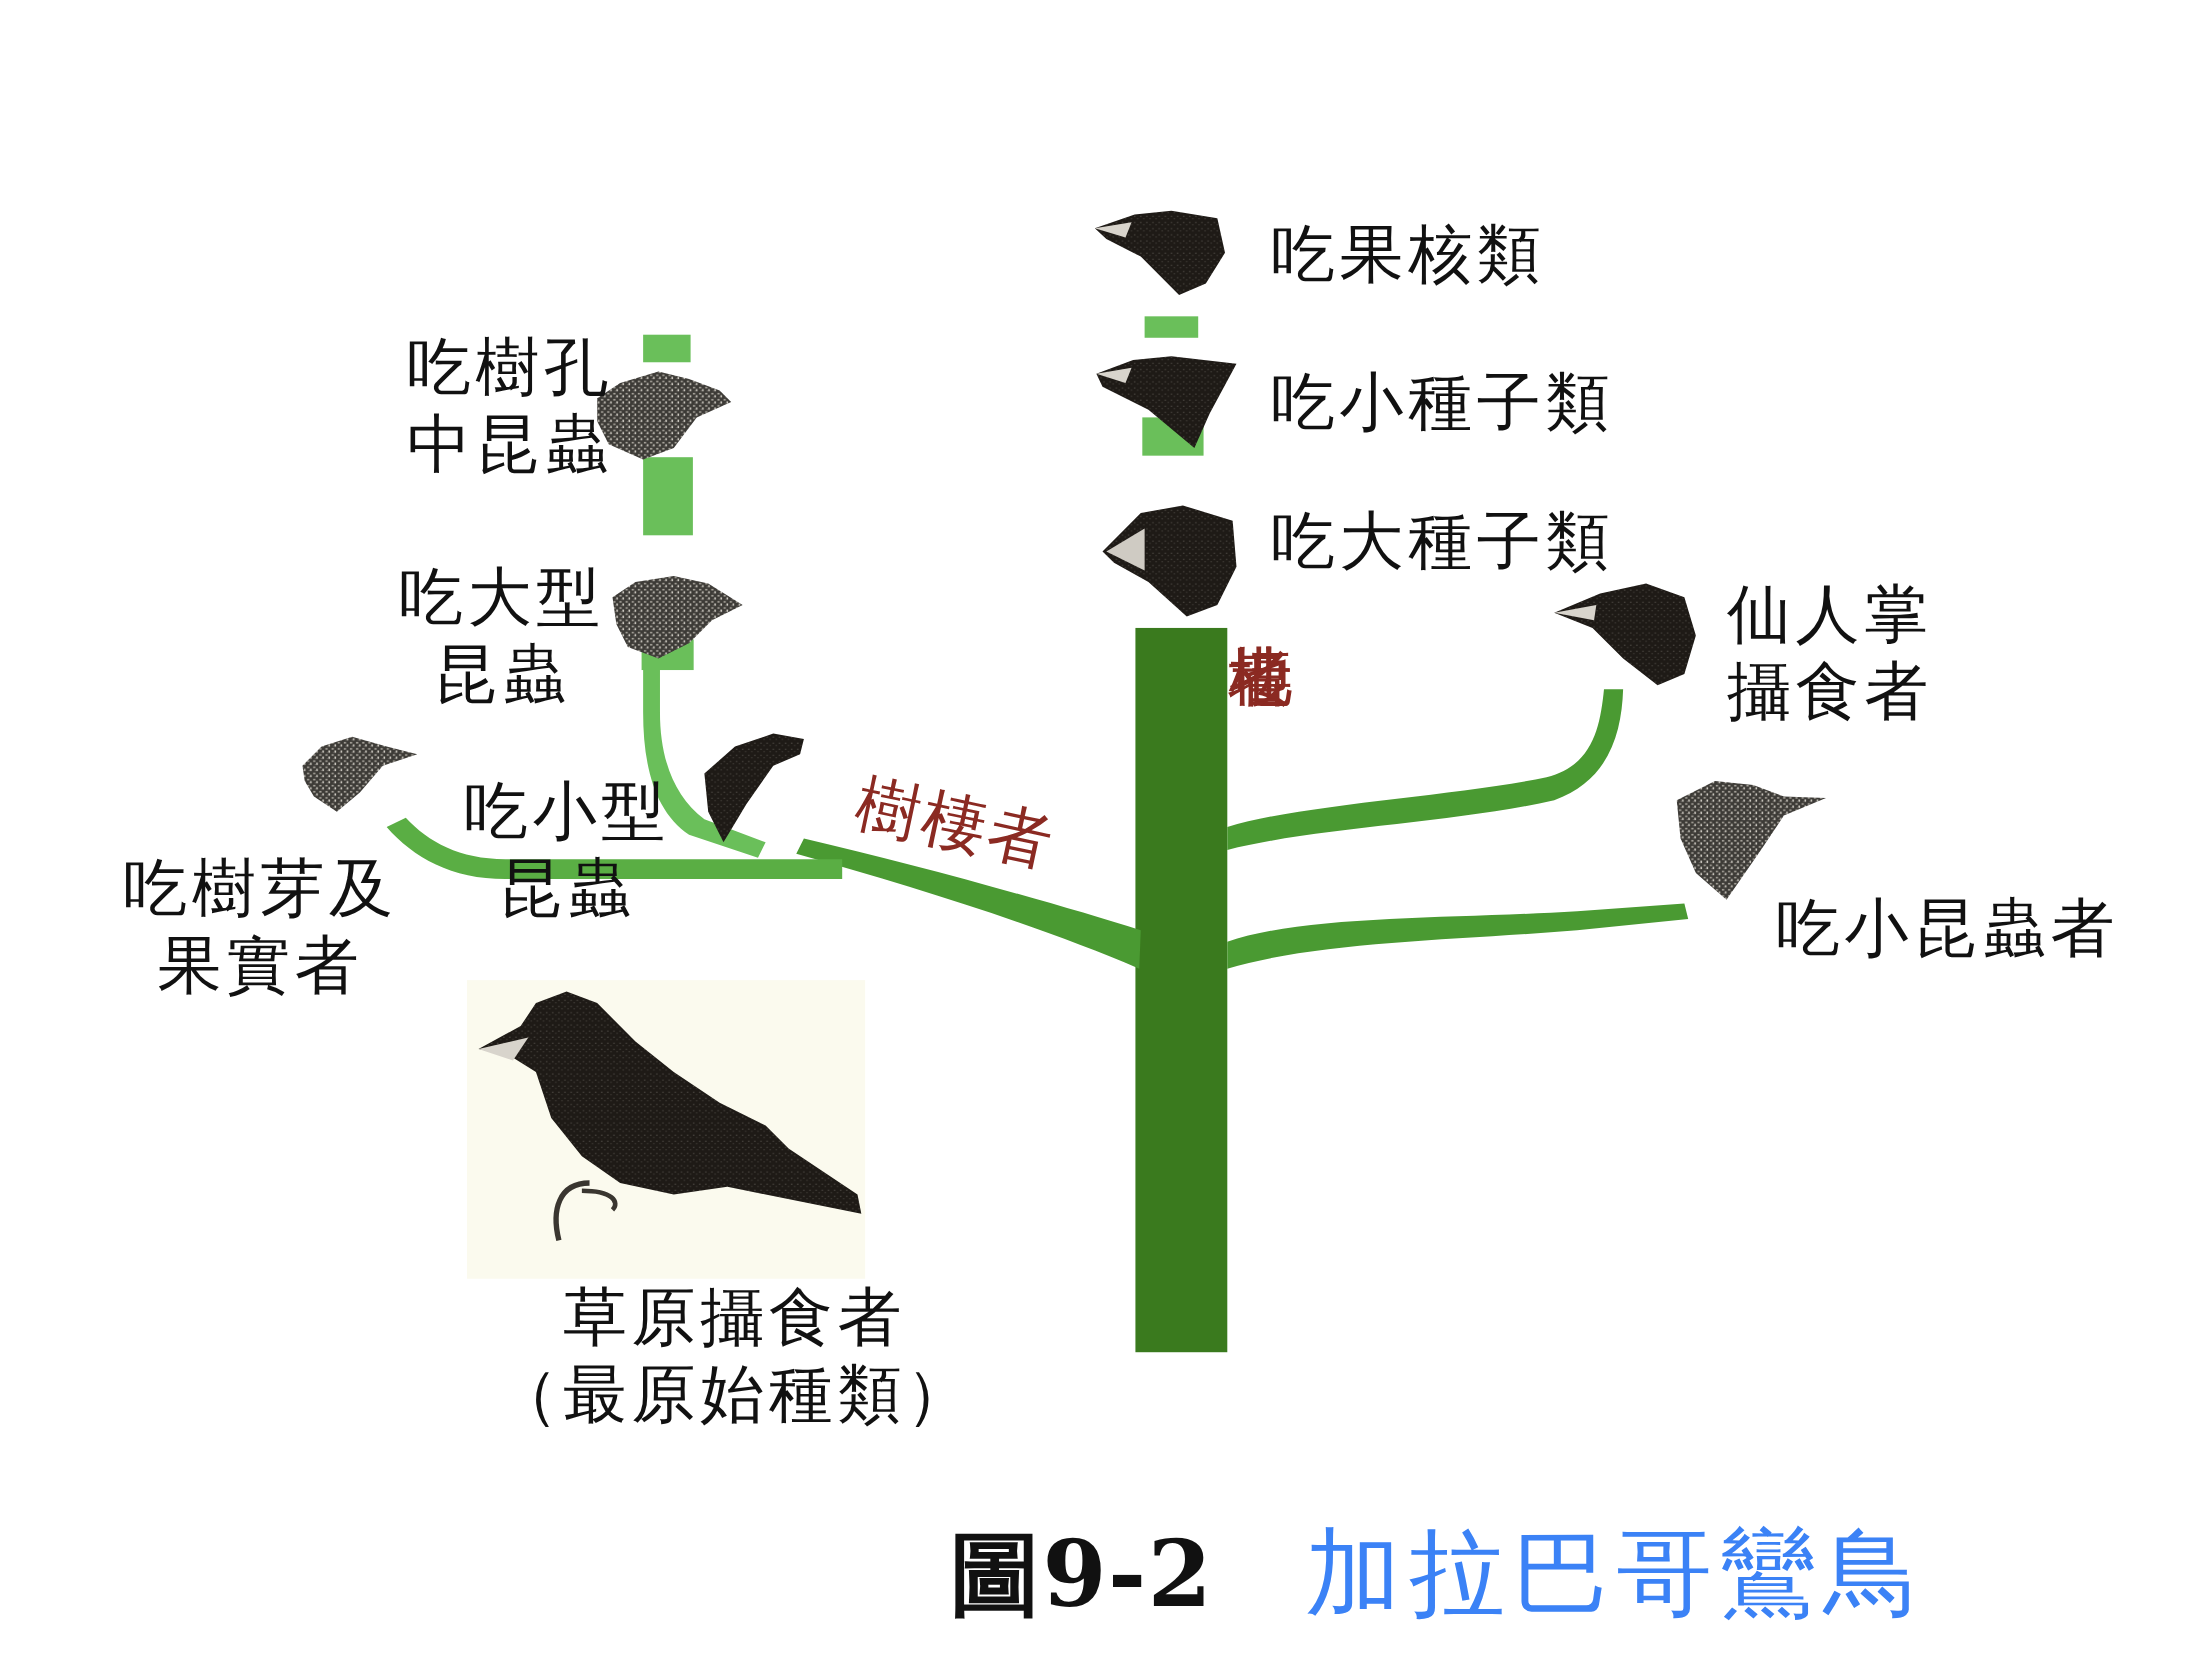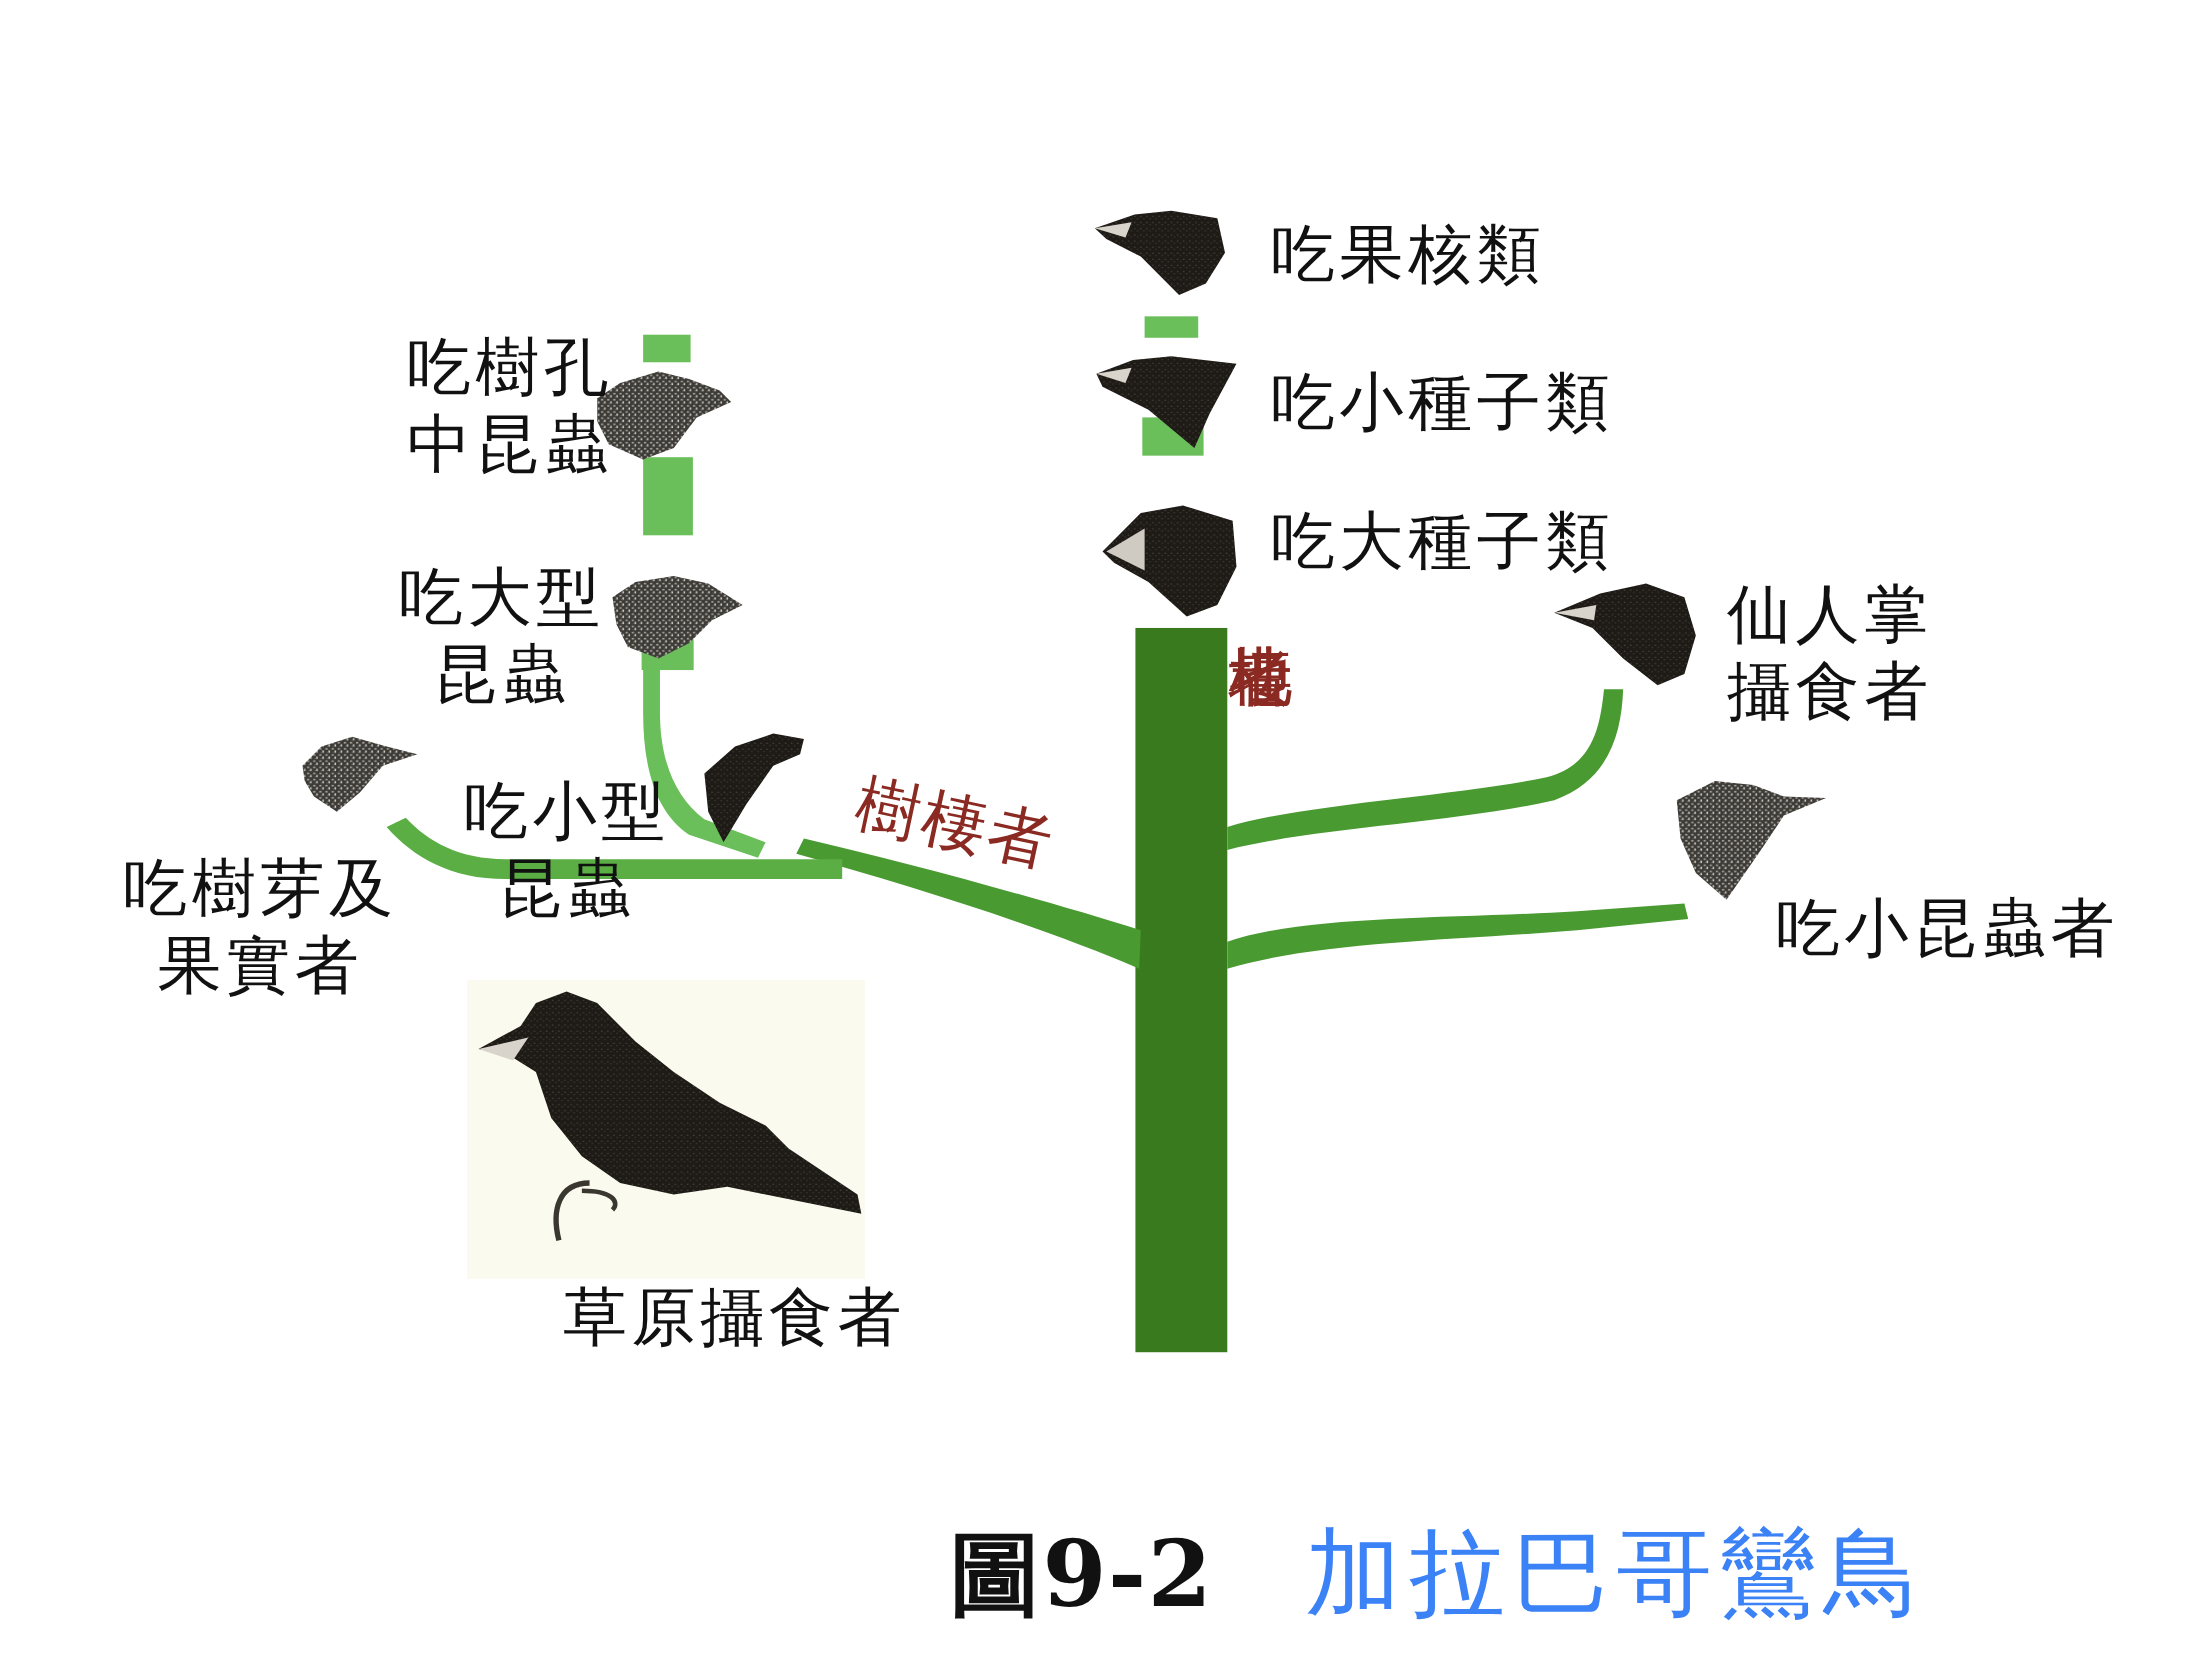--- a/index.html
+++ b/index.html
@@ -164,20 +164,21 @@
     <div>昆蟲</div>
   </div>
 
   <div class="label center" style="left:92px; top:850px; width:337px;">
     <div>吃樹芽及</div>
     <div>果實者</div>
   </div>
 
   <div class="label center" style="left:459px; top:1279px; width:551px;">
     <div>草原攝食者</div>
+    <div>（最原始種類）</div>
   </div>
 
   <div class="group-label" style="left:865px; top:766px; transform: rotate(12deg); transform-origin: left top;">樹棲者</div>
   <div class="group-label vertical" style="left:1229px; top:593px;">地棲者</div>
 
   <div class="caption">
     <span class="caption-number">圖9-2</span>
     <span class="caption-title">加拉巴哥鸞鳥</span>
   </div>
 

